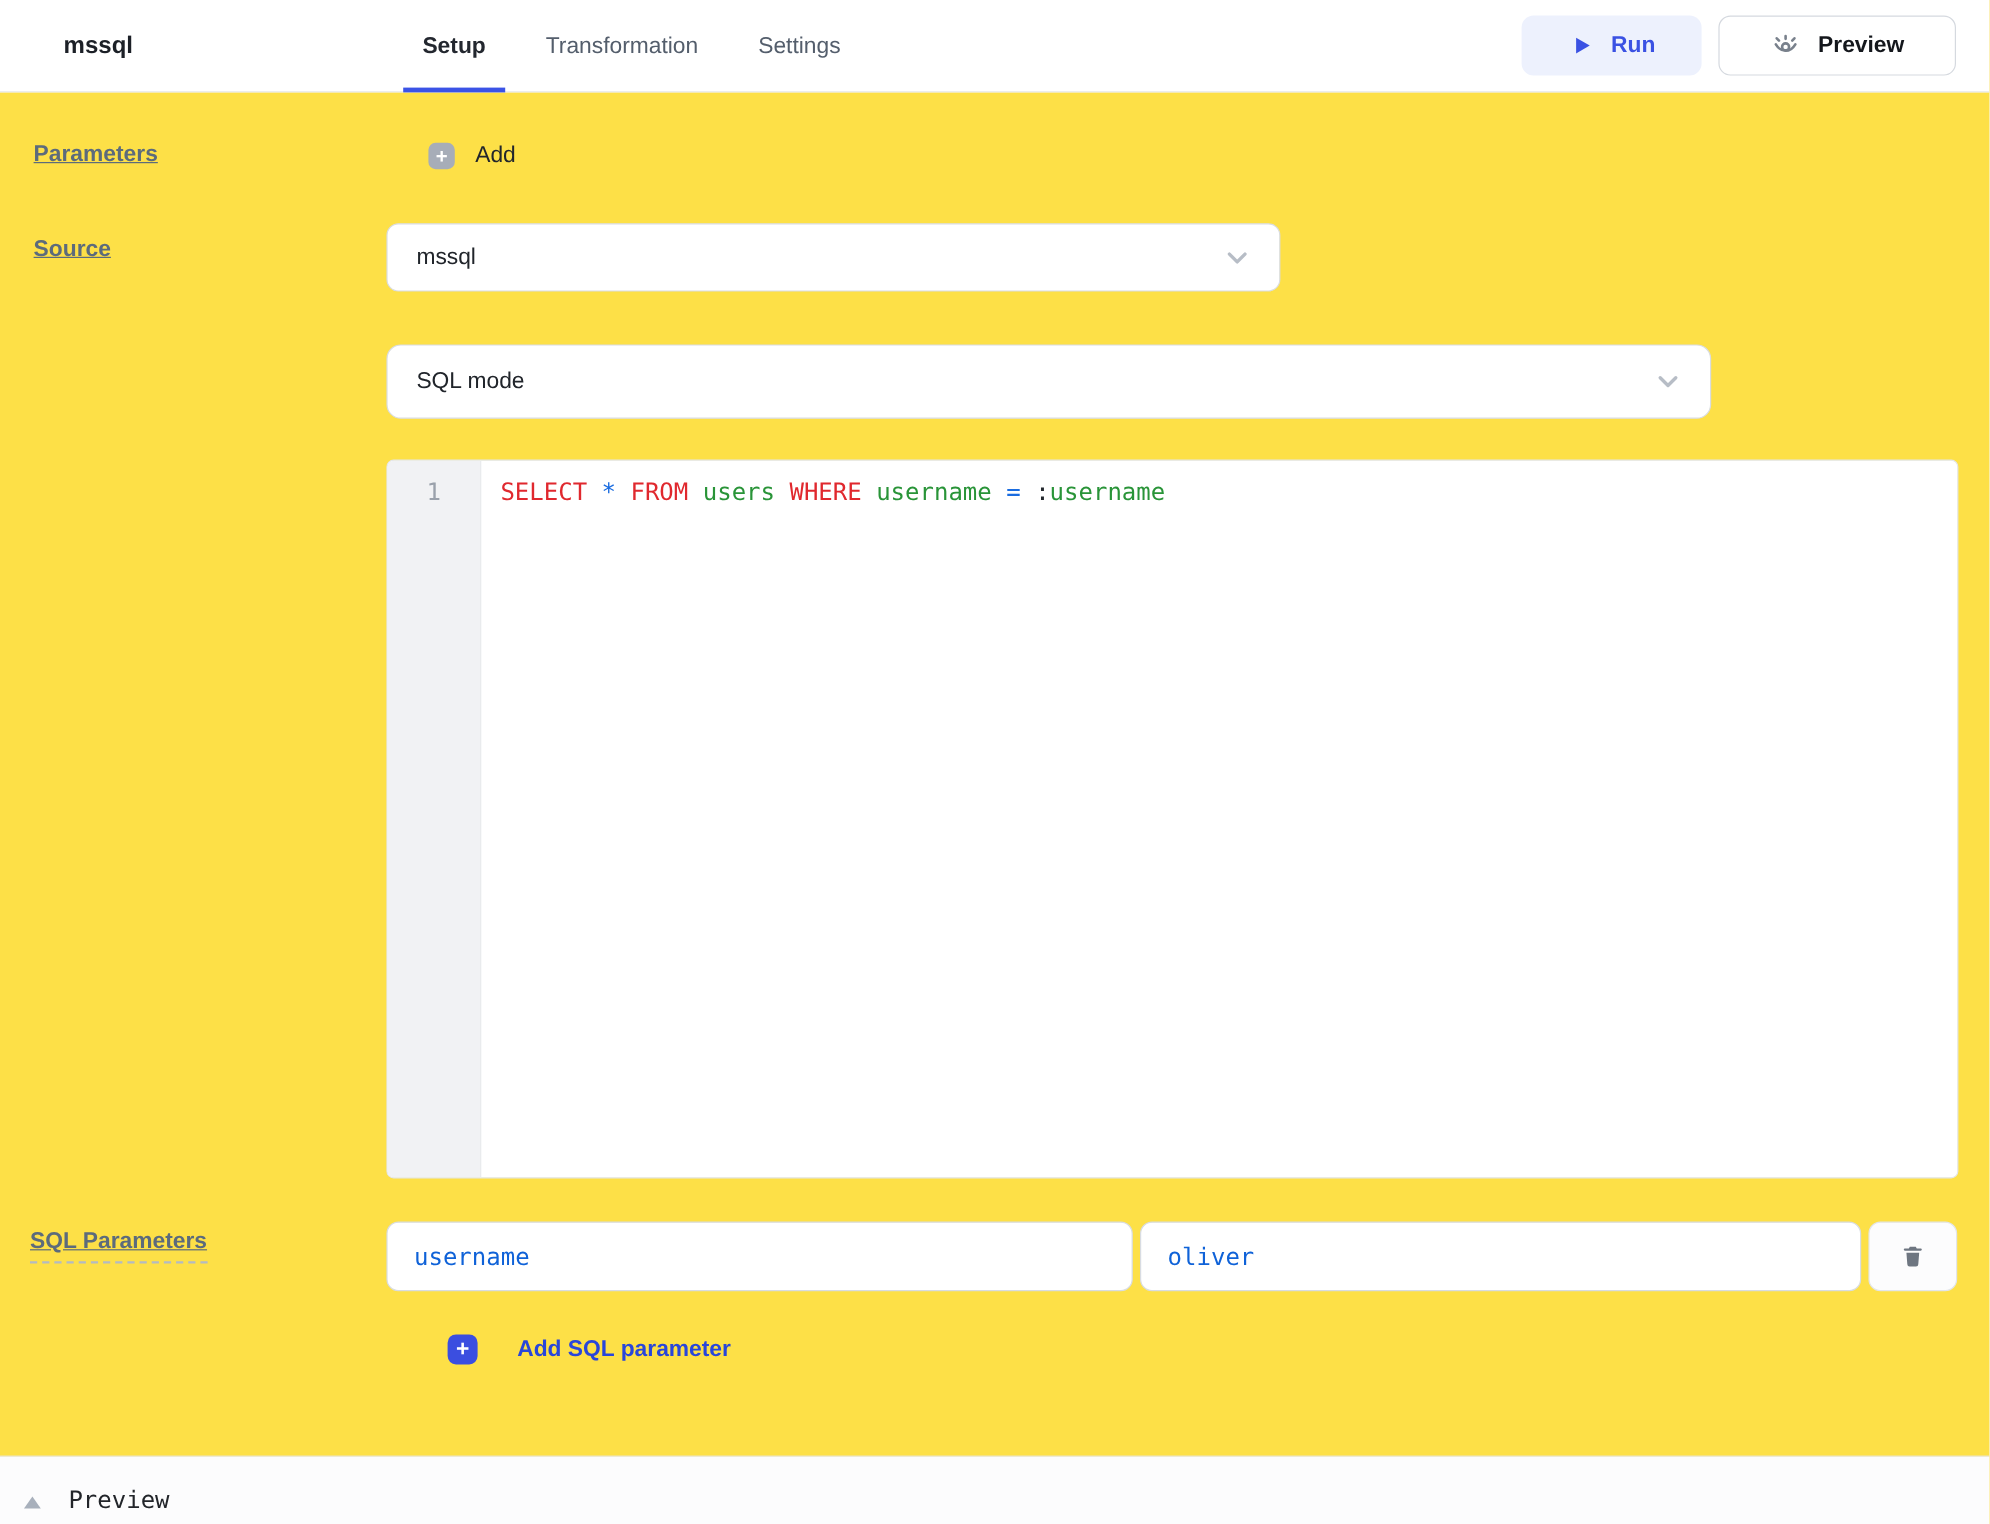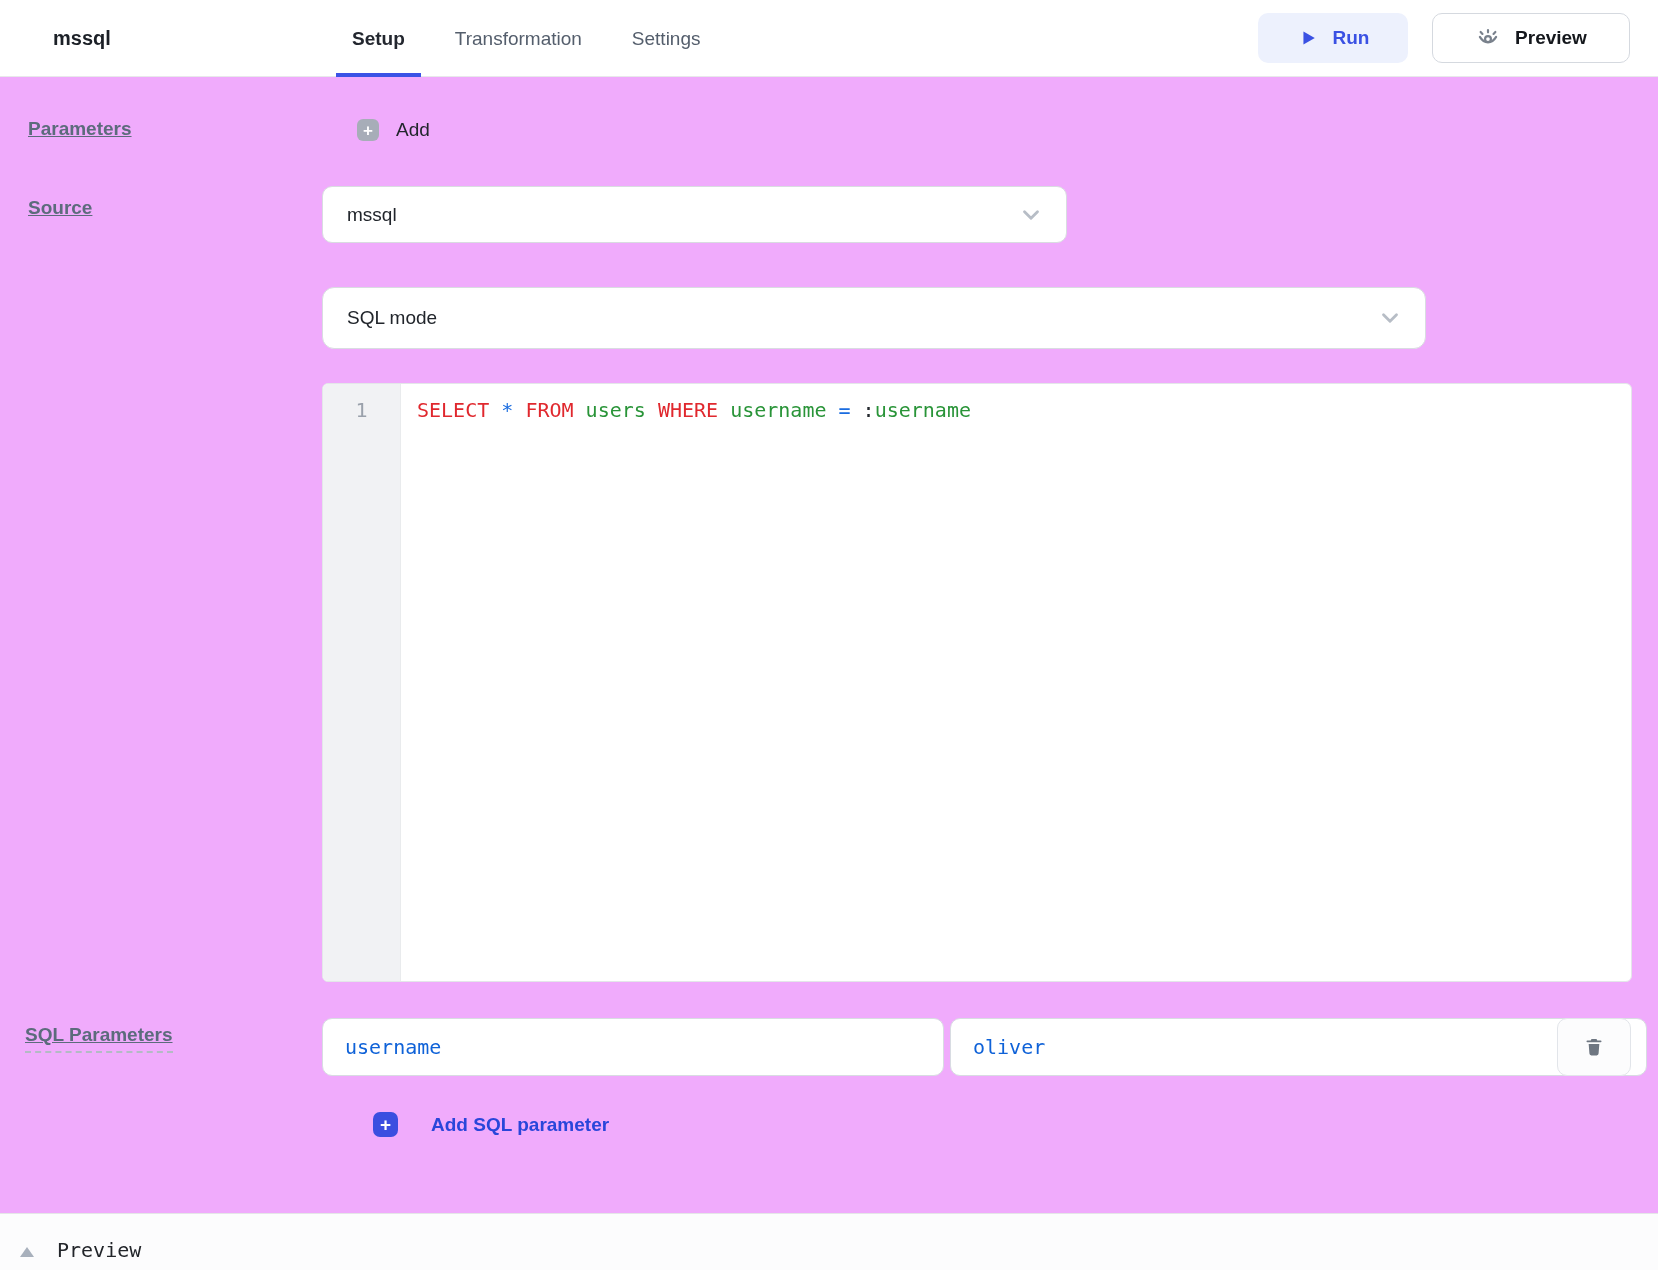--- a/index.html
+++ b/index.html
@@ -1,27 +1,27 @@
 <!DOCTYPE html>
 <html><head>
 <meta charset="utf-8">
 <style>
   * { margin:0; padding:0; box-sizing:border-box; }
   html,body { background:#fbfbfc; }
   body { font-family:"Liberation Sans", sans-serif; }
-  .app { position:relative; width:1658px; height:1270px; background:#f0abfc; overflow:hidden; }
+  .app { position:relative; width:1658px; height:1270px; background:#fde047; overflow:hidden; }
 
   
   .header { position:absolute; left:0; top:0; width:1658px; height:77px; background:#ffffff; border-bottom:1px solid #e8e9ea; }
   .page-title { position:absolute; left:53px; top:0; height:77px; display:flex; align-items:center; font-size:20px; font-weight:700; color:#1c2027; }
   .tabs { position:absolute; left:336px; top:0; height:77px; display:flex; gap:18px; }
   .tab { height:77px; padding:0 16px; display:flex; align-items:center; font-size:19px; font-weight:500; color:#545e6c; cursor:pointer; position:relative; }
   .tab.active { color:#23272f; font-weight:700; }
   .tab.active::after { content:""; position:absolute; left:0; right:0; bottom:0; height:4px; background:#3b53e6; }
-  .hdr-buttons { position:absolute; right:28px; top:13px; display:flex; gap:24px; }
+  .hdr-buttons { position:absolute; right:28px; top:13px; display:flex; gap:14px; }
   .run-btn { width:150px; height:50px; border-radius:10px; background:#edf1fd; display:flex; align-items:center; justify-content:center; gap:14px; cursor:pointer; border:none; }
   .run-btn .lbl { font-size:19px; font-weight:700; color:#3a51e3; }
   .preview-btn { width:198px; height:50px; border-radius:10px; background:#ffffff; border:1px solid #d5d9df; display:flex; align-items:center; justify-content:center; gap:14px; cursor:pointer; }
   .preview-btn .lbl { font-size:19px; font-weight:700; color:#14171c; }
 
   
   .field-label { position:absolute; font-size:19px; font-weight:600; color:#5c6b7c;text-decoration:underline; }
   .lbl-parameters { left:28px; top:118px; }
   .lbl-source { left:28px; top:197px; }
   .lbl-sqlparams { left:25px; top:1024px; border-bottom:2px dashed #b3bac4; padding-bottom:5px; }
@@ -42,21 +42,21 @@
   
   .editor { position:absolute; left:322px; top:383px; width:1310px; height:599px; background:#ffffff; border:1px solid #e4e6e9; border-radius:6px; display:flex; overflow:hidden; }
   .gutter { width:78px; background:#f1f2f4; border-right:1px solid #e9ebed; padding-top:14px; text-align:center; }
   .gutter .ln { font-family:"DejaVu Sans Mono","Liberation Mono",monospace; font-size:20px; color:#9aa1ab; }
   .code-area { flex:1; padding:14px 0 0 16px; }
   .code-line { font-family:"DejaVu Sans Mono","Liberation Mono",monospace; font-size:20px; line-height:24px; white-space:pre; }
 
   
   .param-input { position:absolute; top:1018px; height:58px; background:#ffffff; border:1px solid #d8dce2; border-radius:10px; padding-left:22px; font-family:"DejaVu Sans Mono","Liberation Mono",monospace; font-size:20px; outline:none; }
   .param-key { left:322px; width:622px; }
-  .param-value { left:950px; width:697px; }
+  .param-value { left:950px; width:601px; }
   .delete-btn { position:absolute; left:1557px; top:1018px; width:74px; height:58px; background:#fcfcfd; border:1px solid #e2e5ea; border-radius:10px; display:flex; align-items:center; justify-content:center; cursor:pointer; }
 
   .add-sql-param { position:absolute; left:373px; top:1112px; display:flex; align-items:center; gap:33px; cursor:pointer; background:none; border:none; }
   .plus-sq-blue { width:25px; height:25px; border-radius:7px; background:#3b4ee0; color:#ffffff; font-size:19px; font-weight:700; display:flex; align-items:center; justify-content:center; line-height:1; }
   .add-sql-param .lbl { font-size:19px; font-weight:700; color:#2946da; }
 
   
   .divider { position:absolute; left:0; top:1213px; width:1658px; height:1px; background:#e5e6e8; }
   .footer { position:absolute; left:0; top:1214px; width:1658px; height:56px; background:#fcfcfd; }
   .collapse-tri { position:absolute; left:20px; top:1247px; width:0; height:0; border-left:7px solid transparent; border-right:7px solid transparent; border-bottom:10px solid #a8b0bc; cursor:pointer; }

